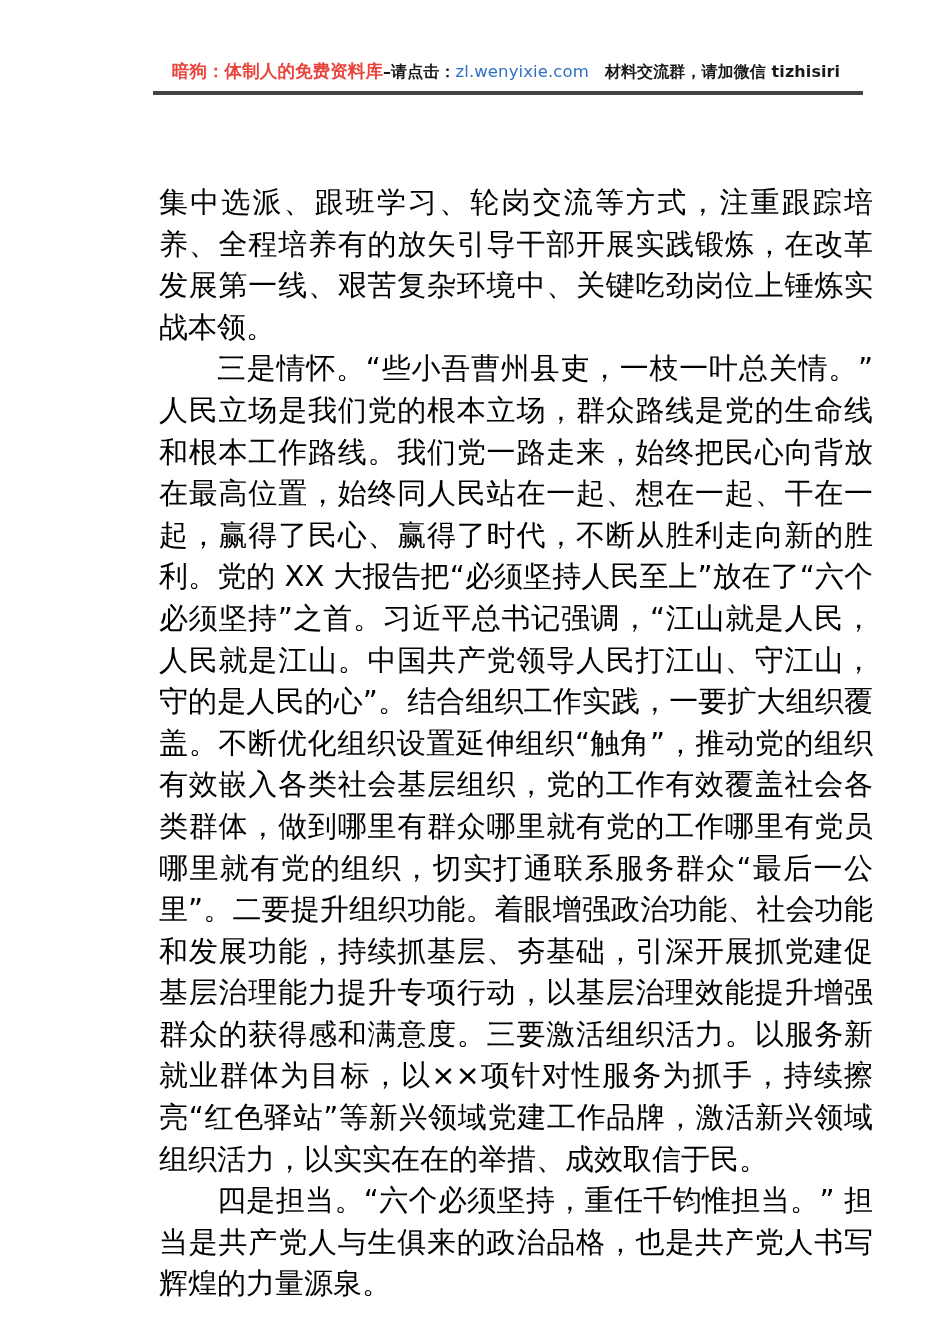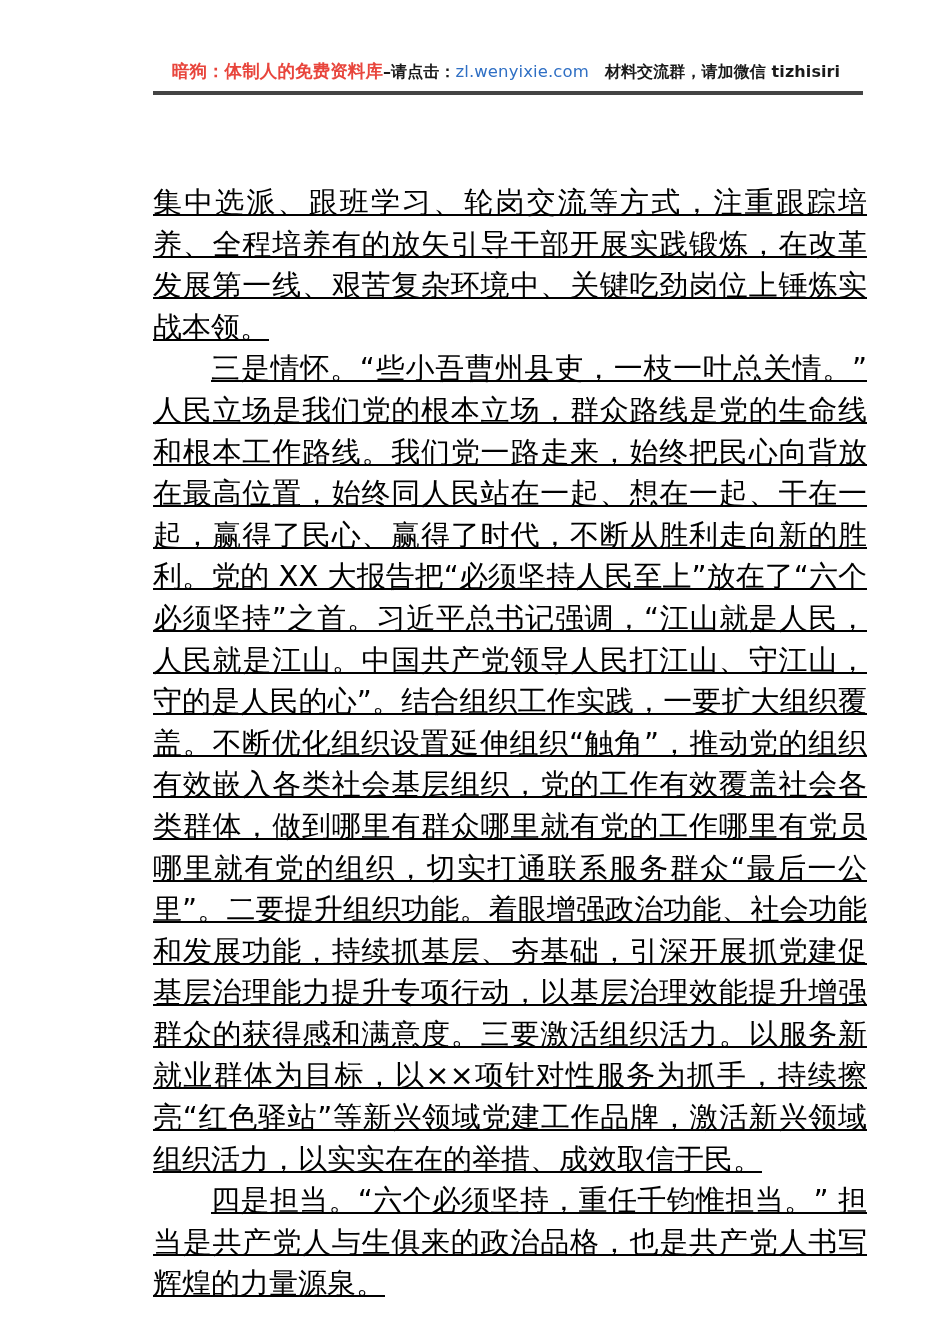--- a/index.html
+++ b/index.html
@@ -69,24 +69,23 @@
     left: 122px;
     top: 91px;
     width: 710px;
     height: 4px;
     background: #444444;
   }
 
   
   .doc-body {
     position: absolute;
-    left: 122px;
+    left: 128px;
     top: 182px;
     width: 714px;
-    text-decoration: underline;
   }
   .para {
     margin: 0;
     font-size: 29px;
     line-height: 41.6px;
     color: #000000;
     text-align: justify;
     text-justify: inter-ideograph;
     letter-spacing: 0px;
     font-weight: 400;

